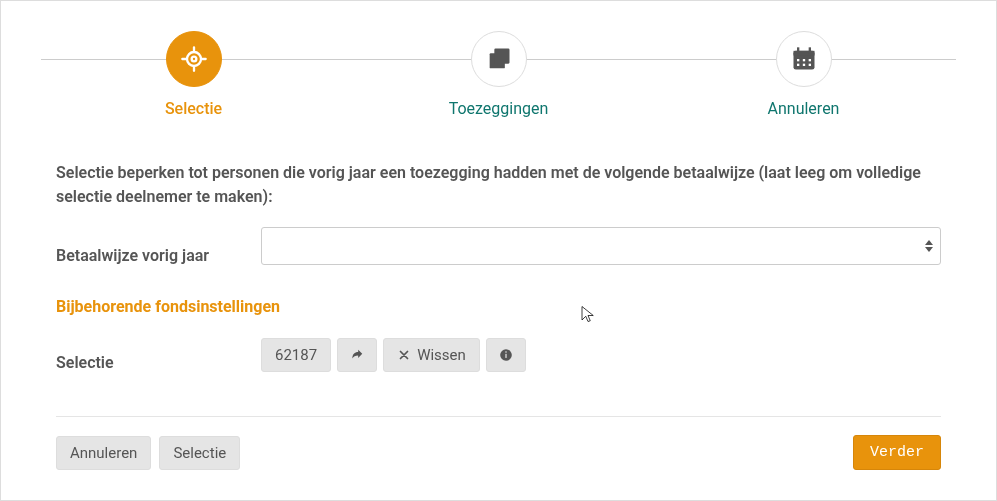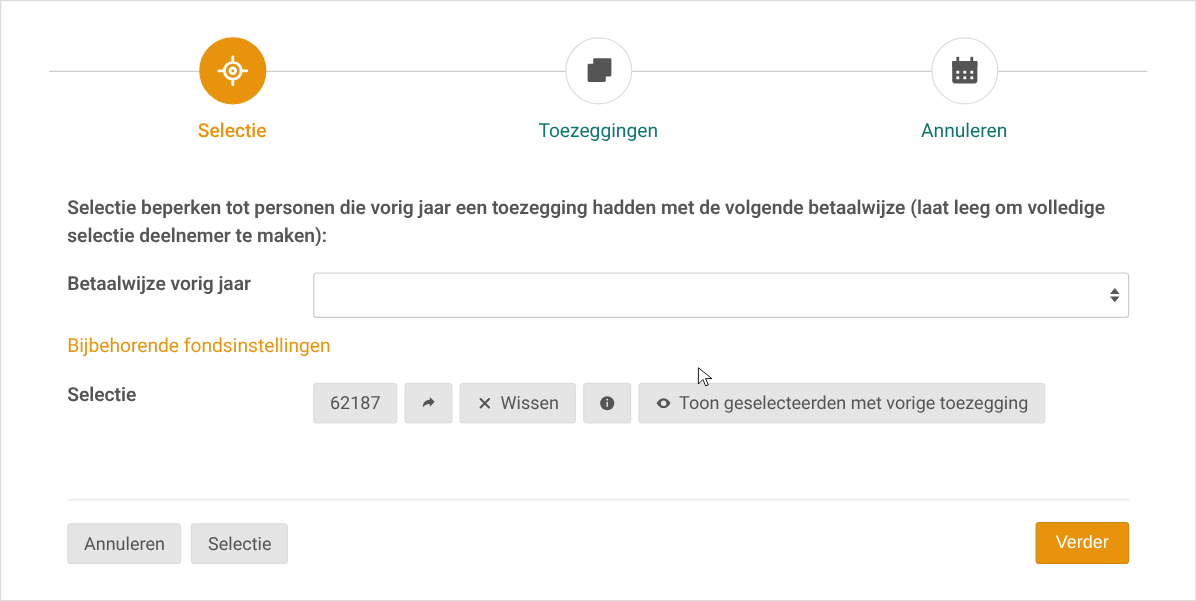--- a/index.html
+++ b/index.html
@@ -70,22 +70,22 @@
   }
   .intro {
     font-size: 16px;
     color: #555;
     line-height: 1.5;
     margin-bottom: 18px;
     font-weight: 600;
   }
   .form-row {
     display: flex;
-    align-items: flex-start;
-    margin-bottom: 13px;
+    align-items: flex-end;
+    margin-bottom: 32px;
   }
   .form-label {
     width: 205px;
     font-weight: 600;
     font-size: 16px;
     color: #555;
   }
   .select-wrap {
     flex: 1;
     position: relative;
@@ -106,21 +106,21 @@
     top: 50%;
     transform: translateY(-50%);
     pointer-events: none;
     display: flex;
     flex-direction: column;
     gap: 1px;
   }
   .select-arrows svg { width: 8px; height: 6px; fill: #555; }
   .section-title {
     color: #e8930c;
-    font-weight: 400;
+    font-weight: 700;
     font-size: 16px;
     margin-bottom: 22px;
   }
   .btn-group {
     display: flex;
     gap: 6px;
     flex-wrap: wrap;
   }
   .btn {
     background: #e5e5e5;
@@ -150,21 +150,21 @@
   }
   .footer-left { display: flex; gap: 8px; }
   .btn-primary {
     background: #e8930c;
     border: 1px solid #d6860a;
     color: #fff;
     border-radius: 3px;
     padding: 8px 16px;
     font-size: 15px;
     cursor: pointer;
-    font-family: Liberation Sans, sans-serif;
+    font-family: Liberation Mono, monospace;
   }
   .cursor {
     position: absolute;
     left: 578px;
     top: 304px;
     width: 18px;
     height: 18px;
     pointer-events: none;
     z-index: 10;
   }
@@ -253,27 +253,20 @@
             </svg>
           <span>Wissen</span>
         </button>
         <button class="btn icon-only">
           <svg viewBox="0 0 24 24">
               <circle cx="12" cy="12" r="10"></circle>
               <rect x="11" y="10" width="2" height="7" fill="#ededed"></rect>
               <circle cx="12" cy="7" r="1.3" fill="#ededed"></circle>
             </svg>
         </button>
-        <button class="btn">
-          <svg viewBox="0 0 24 24">
-              <path d="M12 5C6 5 2 12 2 12s4 7 10 7 10-7 10-7-4-7-10-7zm0 11a4 4 0 110-8 4 4 0 010 8z"></path>
-              <circle cx="12" cy="12" r="2" fill="#ededed"></circle>
-            </svg>
-          <span>Toon geselecteerden met vorige toezegging</span>
-        </button>
       </div>
     </div>
   </div>
 
   <div class="footer">
     <div class="footer-left">
       <button class="btn">Annuleren</button>
       <button class="btn">Selectie</button>
     </div>
     <button class="btn-primary">Verder</button>

